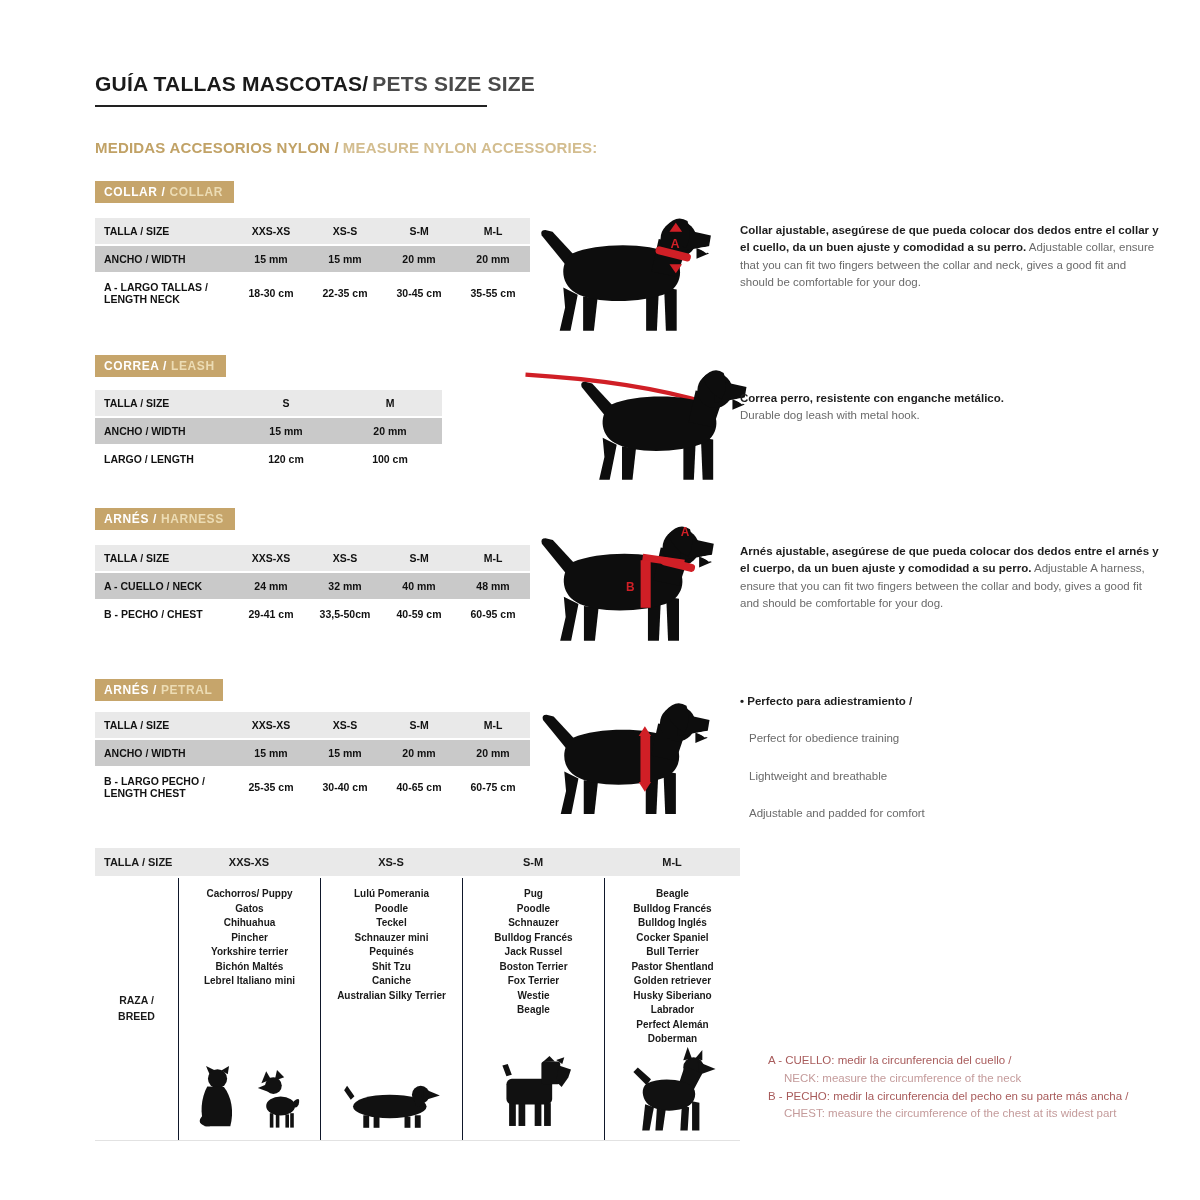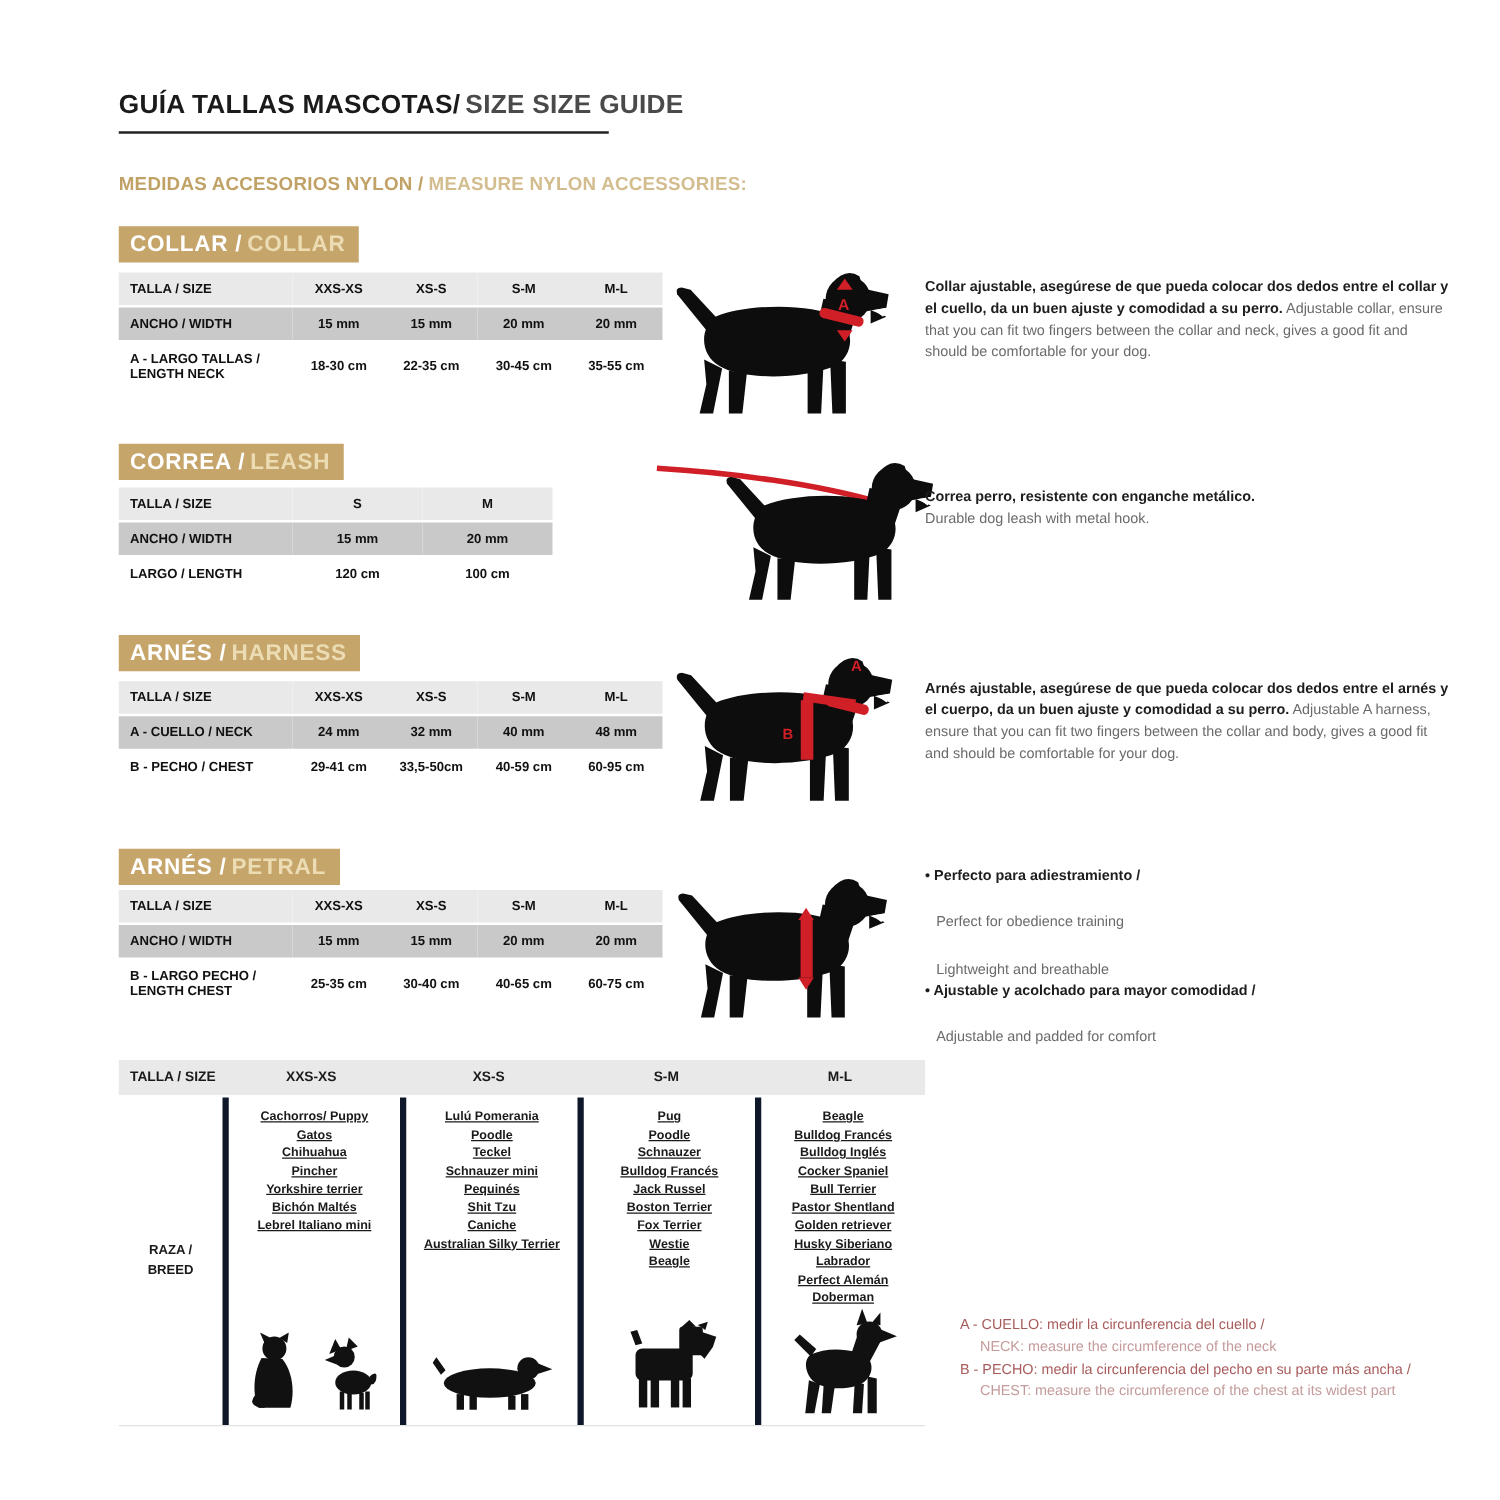--- a/index.html
+++ b/index.html
@@ -8,21 +8,21 @@
 
   
   .title{position:absolute;left:95px;top:72px;width:392px;font-size:21px;font-weight:bold;
          letter-spacing:.2px;padding-bottom:9px;border-bottom:2.5px solid #222;white-space:nowrap;}
   .title .en{color:#4a4a4a;font-weight:bold;margin-left:4px;}
   .subtitle{position:absolute;left:95px;top:139px;font-size:15px;font-weight:bold;letter-spacing:.2px;white-space:nowrap;}
   .subtitle .es{color:#c1a266;}
   .subtitle .en{color:#d3bd8f;margin-left:4px;}
 
   
-  .badge{position:absolute;background:#c6a56b;color:#fff;font-size:18px;font-weight:bold;
+  .badge{position:absolute;background:#c6a56b;color:#fff;font-size:12px;font-weight:bold;
          padding:4px 11px 4px 9px;letter-spacing:.6px;white-space:nowrap;}
   .badge .en{color:#ecdcb4;margin-left:4px;}
 
   
   table.size-table{position:absolute;border-collapse:separate;border-spacing:0 2px;table-layout:fixed;}
   table.size-table td{font-size:10.5px;font-weight:bold;text-align:center;padding:7px 2px;color:#111;}
   table.size-table td.lbl{text-align:left;padding-left:9px;width:128px;}
   table.size-table td.val{width:70px;}
   table.leash td.val{width:100px;}
   tr.row-h td{background:#e9e9e9;}
@@ -47,21 +47,21 @@
 
   
   .breed-table{position:absolute;left:95px;top:848px;width:645px;}
   .breed-header{display:flex;background:#e9e9e9;height:28px;align-items:center;font-size:11px;font-weight:bold;}
   .bh-c{text-align:center;}
   .bh-0{width:83px;text-align:left;padding-left:9px;box-sizing:border-box;}
   .bh-1,.bh-2,.bh-3{width:142px;}
   .bh-4{width:136px;}
   .breed-body{display:flex;height:262px;margin-top:2px;border-bottom:1px solid #e2e2e2;}
   .breed-col{display:flex;flex-direction:column;box-sizing:border-box;}
-  .breed-col + .breed-col{border-left:5px solid #0f172a;text-decoration:underline;}
+  .breed-col + .breed-col{border-left:1px solid #0f172a;}
   .bc-0{width:83px;justify-content:center;align-items:center;font-size:10.5px;font-weight:bold;text-align:center;line-height:1.5;}
   .bc-1,.bc-2,.bc-3{width:142px;}
   .bc-4{width:136px;}
   .breed-list{padding-top:9px;font-size:10px;font-weight:bold;text-align:center;line-height:1.45;}
   .sil-wrap{margin-top:auto;display:flex;justify-content:center;align-items:flex-end;gap:8px;padding-bottom:10px;}
 
   .dogfig{position:absolute;}
   svg{display:block;}
 </style>
 </head>
@@ -84,21 +84,21 @@
         <path d="M146,16 Q158,2 170,10 Q176,26 168,40 Q154,34 146,16 Z"></path>
       </g>
       <path d="M196,38 L183,40 L191,46 Z" fill="#ffffff"></path>
     </symbol>
   </defs>
 </svg>
 
 <div id="page">
 
   <div class="title">
-    <span>GUÍA TALLAS MASCOTAS/</span><span class="en">SIZE SIZE GUIDE</span>
+    <span>GUÍA TALLAS MASCOTAS/</span><span class="en">PETS SIZE SIZE</span>
   </div>
   <div class="subtitle">
     <span class="es">MEDIDAS ACCESORIOS NYLON /</span><span class="en">MEASURE NYLON ACCESSORIES:</span>
   </div>
 
   <div class="badge" style="left:95px;top:181px;">
     <span>COLLAR /</span><span class="en">COLLAR</span>
   </div>
   <table class="size-table" style="left:95px;top:216px;">
     <tbody>
@@ -254,21 +254,20 @@
       <use href="#sil-dog"></use>
       <rect x="118" y="44" width="11" height="52" fill="#d01f26"></rect>
       <path d="M116,44 l7,-11 7,11 z" fill="#d01f26"></path>
       <path d="M116,96 l7,11 7,-11 z" fill="#d01f26"></path>
     </svg>
   </div>
   <div class="bullets" style="top:693px;">
     <div class="b-es">Perfecto para adiestramiento /</div>
     <div class="b-en">Perfect for obedience training</div>
     <div class="b-en">Lightweight and breathable</div>
-    <div class="b-es">Ajustable y acolchado para mayor comodidad /</div>
     <div class="b-en">Adjustable and padded for comfort</div>
   </div>
 
   <div class="breed-table">
     <div class="breed-header">
       <div class="bh-0">TALLA /  SIZE</div>
       <div class="bh-c bh-1">XXS-XS</div>
       <div class="bh-c bh-2">XS-S</div>
       <div class="bh-c bh-3">S-M</div>
       <div class="bh-c bh-4">M-L</div>

